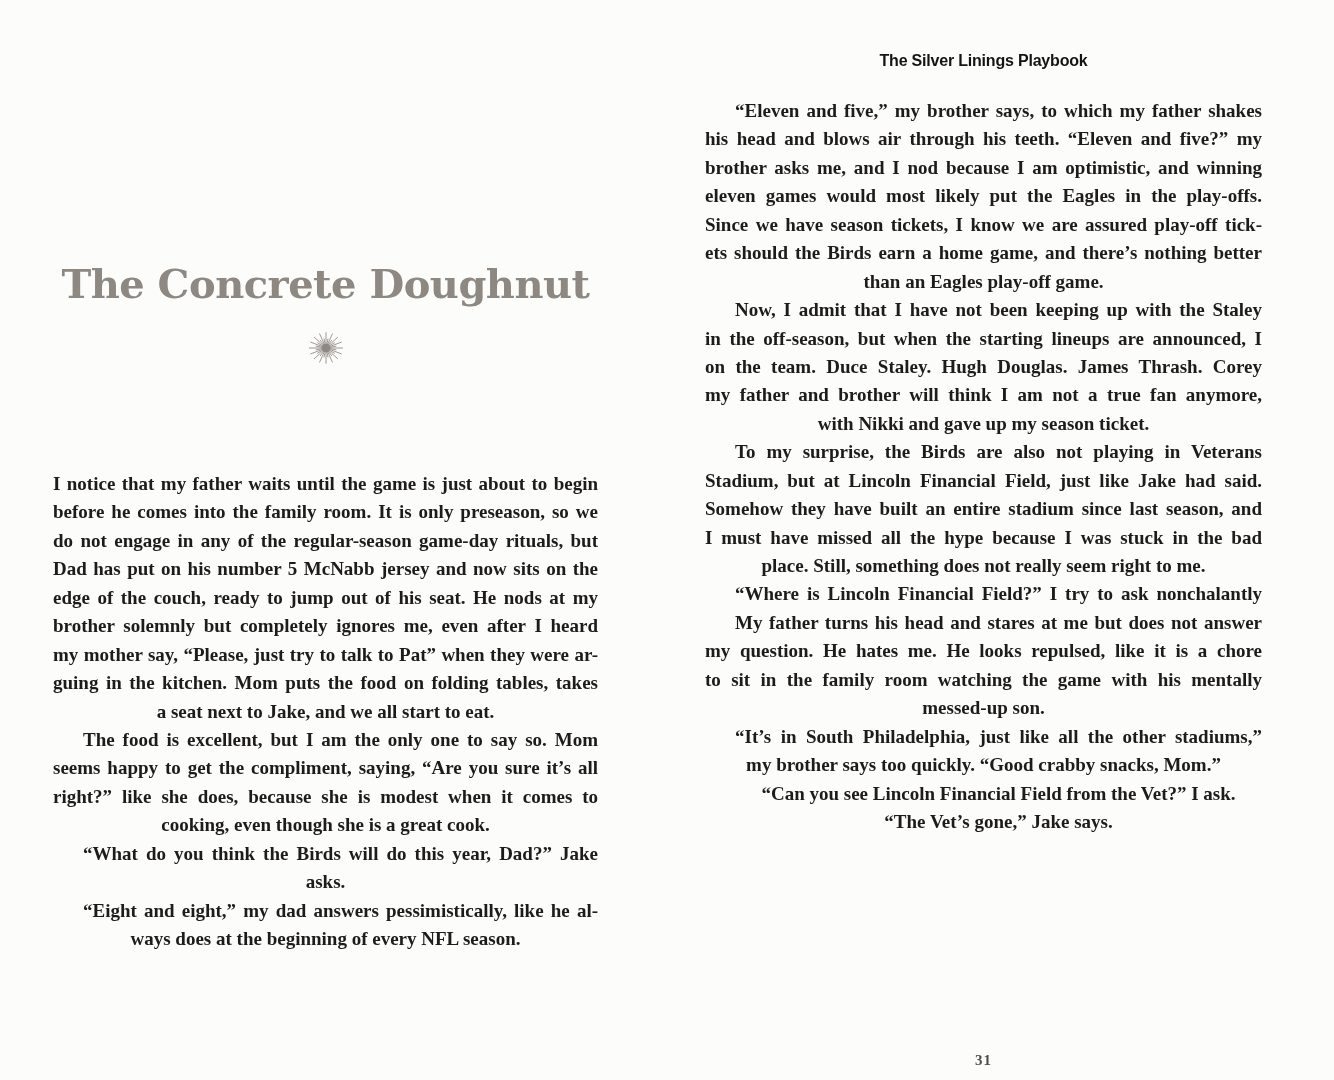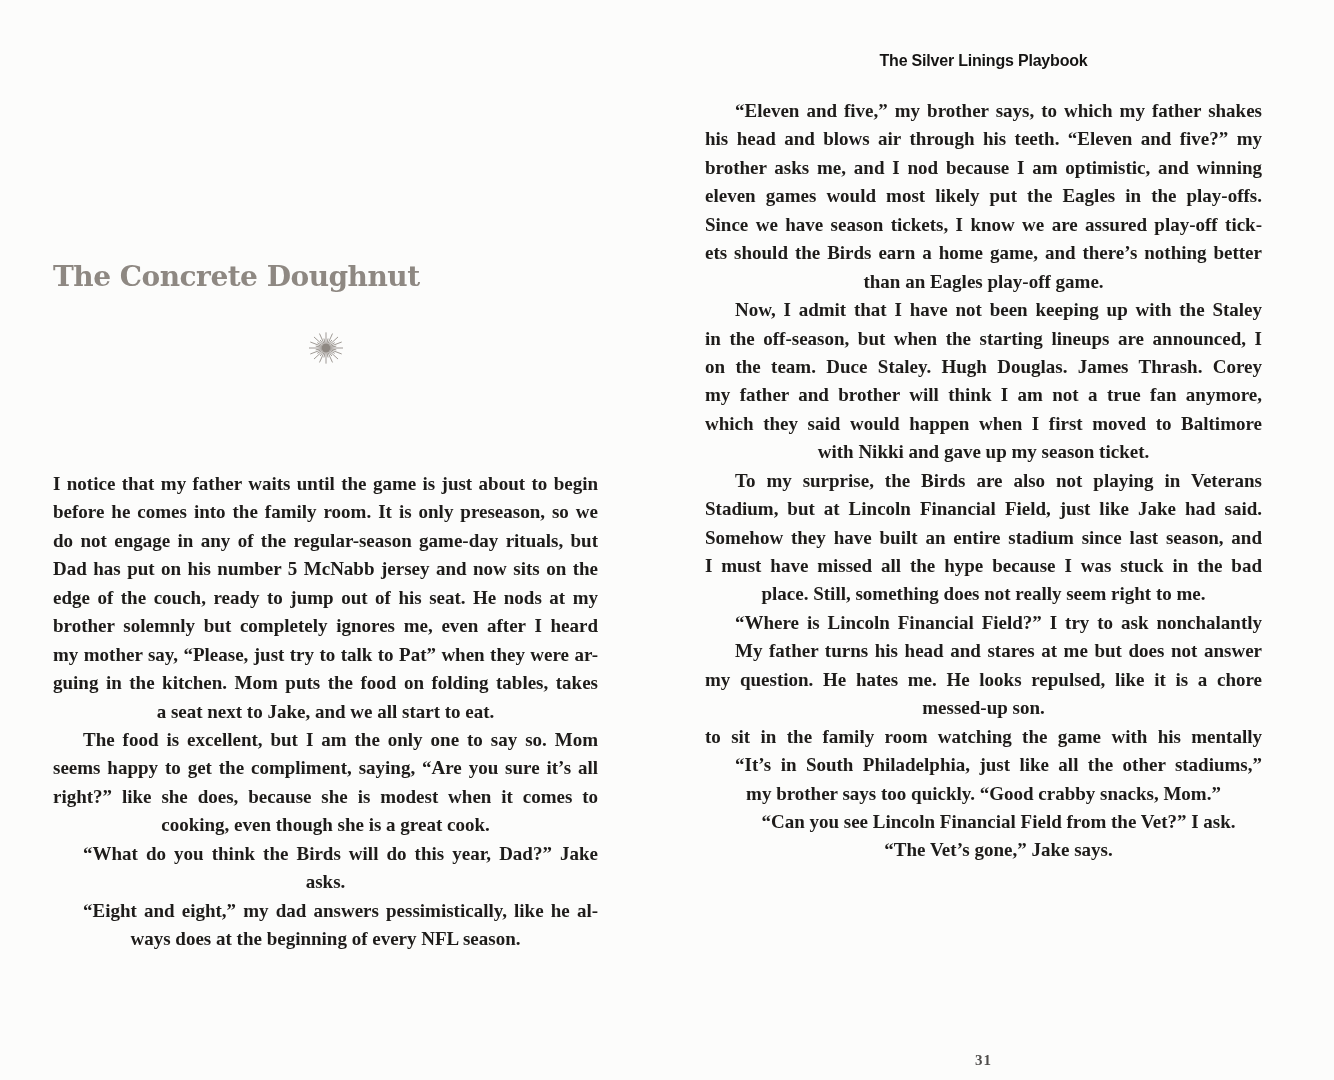--- a/index.html
+++ b/index.html
@@ -11,24 +11,24 @@
     color: #1e1c1a;
     overflow: hidden;
   }
   .page { position: absolute; top: 0; height: 1080px; }
   #left-page  { left: 53px;  width: 545px; }
   #right-page { left: 705px; width: 557px; }
 
   .chapter-title {
     position: absolute;
     top: 260px; left: 0; width: 100%;
-    text-align: left;
+    text-align: center;
     font-family: "DejaVu Serif", serif;
     font-weight: bold;
-    font-size: 28px;
+    font-size: 40px;
     letter-spacing: -0.5px;
     color: #8e8882;
     white-space: nowrap;
   }
   .ornament-wrap {
     position: absolute;
     top: 328px; left: 0; width: 100%;
     text-align: center;
   }
   .ornament-wrap svg { display: inline-block; }
@@ -152,38 +152,37 @@
         <div class="line just">eleven games would most likely put the Eagles in the play-offs.</div>
         <div class="line just">Since we have season tickets, I know we are assured play-off tick-</div>
         <div class="line just">ets should the Birds earn a home game, and there’s nothing better</div>
         <div class="line">than an Eagles play-off game.</div>
       </div>
       <div>
         <div class="line just indent">Now, I admit that I have not been keeping up with the Staley</div>
         <div class="line just">in the off-season, but when the starting lineups are announced, I</div>
         <div class="line just">on the team. Duce Staley. Hugh Douglas. James Thrash. Corey</div>
         <div class="line just">my father and brother will think I am not a true fan anymore,</div>
-        <div class="line just">which they said would happen when I first moved to Baltimore</div>
         <div class="line">with Nikki and gave up my season ticket.</div>
       </div>
       <div>
         <div class="line just indent">To my surprise, the Birds are also not playing in Veterans</div>
         <div class="line just">Stadium, but at Lincoln Financial Field, just like Jake had said.</div>
         <div class="line just">Somehow they have built an entire stadium since last season, and</div>
         <div class="line just">I must have missed all the hype because I was stuck in the bad</div>
         <div class="line">place. Still, something does not really seem right to me.</div>
       </div>
       <div>
         <div class="line just indent">“Where is Lincoln Financial Field?” I try to ask nonchalantly</div>
       </div>
       <div>
         <div class="line just indent">My father turns his head and stares at me but does not answer</div>
         <div class="line just">my question. He hates me. He looks repulsed, like it is a chore</div>
+        <div class="line just">to sit in the family room watching the game with his mentally</div>
         <div class="line">messed-up son.</div>
-        <div class="line just">to sit in the family room watching the game with his mentally</div>
       </div>
       <div>
         <div class="line just indent">“It’s in South Philadelphia, just like all the other stadiums,”</div>
         <div class="line">my brother says too quickly. “Good crabby snacks, Mom.”</div>
       </div>
       <div>
         <div class="line indent">“Can you see Lincoln Financial Field from the Vet?” I ask.</div>
       </div>
       <div>
         <div class="line indent">“The Vet’s gone,” Jake says.</div>

